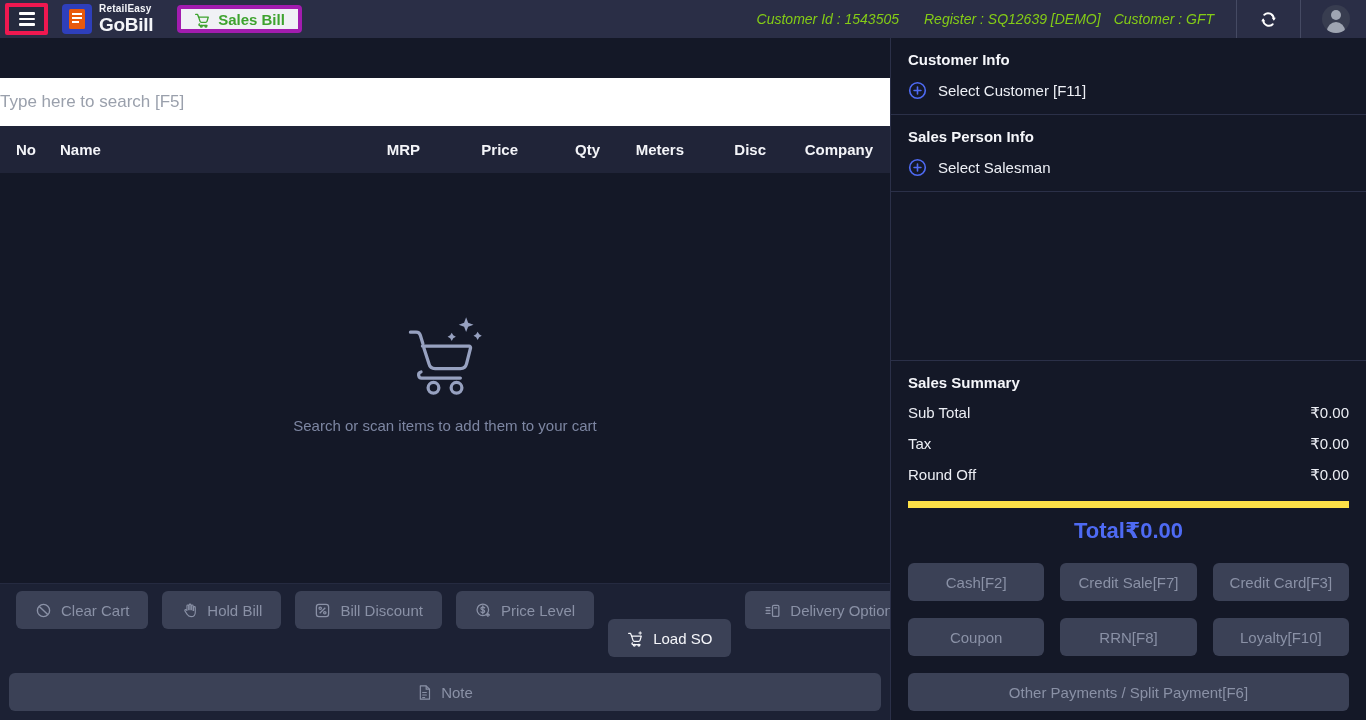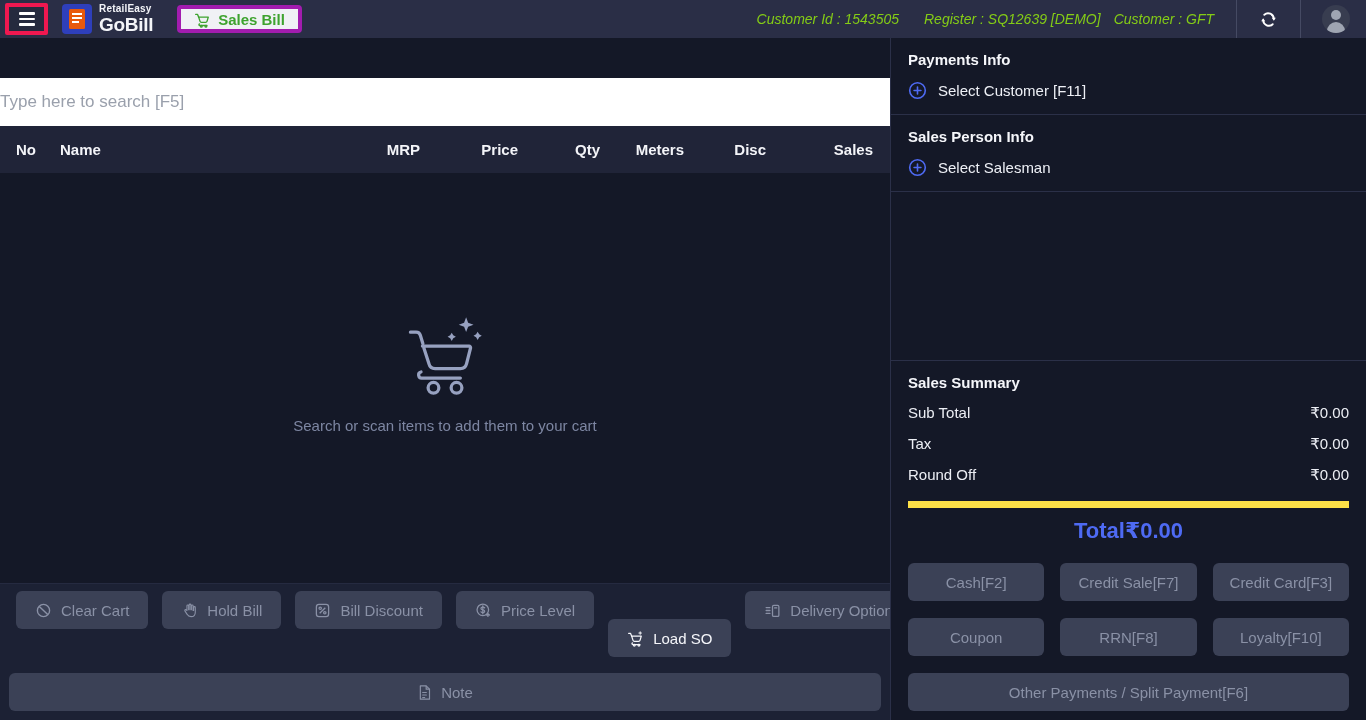--- a/index.html
+++ b/index.html
@@ -184,21 +184,21 @@
       <input class="search-input" type="text" placeholder="Type here to search [F5]" style="">
 
       <div class="thead">
         <span>No</span>
         <span>Name</span>
         <span class="num">MRP</span>
         <span class="num">Price</span>
         <span class="num">Qty</span>
         <span class="num">Meters</span>
         <span class="num">Disc</span>
-        <span class="num">Sales</span>
+        <span class="num">Company</span>
       </div>
 
       <div class="cart-empty">
         <svg width="96" height="96" viewBox="0 0 100 100" fill="none" stroke="#97a1c0" stroke-width="3.4" stroke-linecap="round" stroke-linejoin="round">
           <path d="M14 21h6a4.5 4.5 0 0 1 4.3 3.2L27 33"></path>
           <path d="M26.5 35.5H75a1.6 1.6 0 0 1 1.6 2L72.4 54a6.5 6.5 0 0 1-6.3 4.9H39.6a6.5 6.5 0 0 1-6.3-4.9L28 37.6"></path>
           <path d="M25 62.5a3.2 3.2 0 0 0 1 6.3h40"></path>
           <circle cx="38" cy="79" r="5.6"></circle>
           <circle cx="62" cy="79" r="5.6"></circle>
           <path d="M72 5.5l2.1 5.6 5.6 2.1-5.6 2.1L72 20.9l-2.1-5.6-5.6-2.1 5.6-2.1Z" fill="#97a1c0" stroke="none"></path>
@@ -270,21 +270,21 @@
             </svg>
             <span>Note</span>
           </button>
         </div>
       </div>
     </main>
 
     <aside class="sidebar">
 
       <section class="side-section">
-        <div class="side-heading">Payments Info</div>
+        <div class="side-heading">Customer Info</div>
         <div class="side-action">
           <svg width="19" height="19" viewBox="0 0 20 20" fill="none" stroke="#4e6af3" stroke-width="1.7" stroke-linecap="round">
             <circle cx="10" cy="10" r="8.2"></circle>
             <path d="M10 6.4v7.2M6.4 10h7.2"></path>
           </svg>
           <span>Select Customer [F11]</span>
         </div>
       </section>
 
       <section class="side-section">

